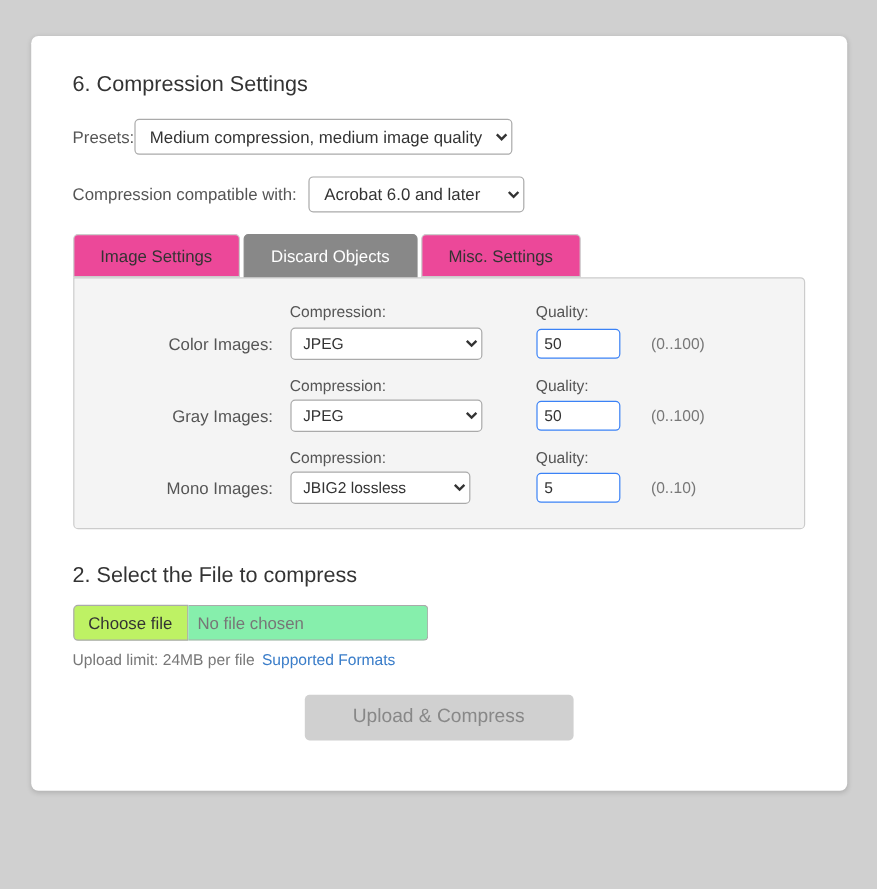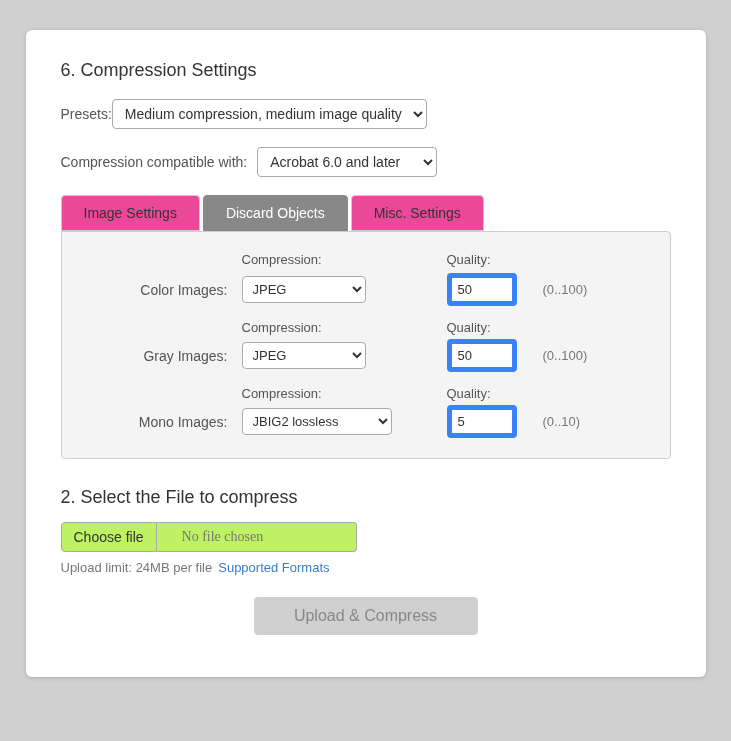--- a/index.html
+++ b/index.html
@@ -103,27 +103,27 @@
       font-size: 13px;
       padding-left: 6px;
     }
     select.comp-select {
       padding: 4px 6px;
       border: 1px solid #aaa;
       border-radius: 4px;
       background: #fff;
       font-size: 13px;
       color: #333;
-      width: 124px;
+      width: 160px;
       cursor: pointer;
     }
     input.quality-input {
       width: 70px;
       padding: 4px 6px;
-      border: 5px solid #3b82f6;
+      border: 1px solid #3b82f6;
       border-radius: 4px;
       font-size: 13px;
       color: #333;
       background: #fff;
     }
     .comp-col-header {
       color: #555;
       font-size: 13px;
     }
     .quality-col-header {
@@ -147,29 +147,28 @@
       padding: 6px 12px;
       border: 1px solid #aaa;
       background: #bef264;
       border-radius: 4px 0 0 4px;
       cursor: pointer;
       font-size: 14px;
       color: #333;
       white-space: nowrap;
     }
     .file-name-display {
-      padding: 6px 25px;
+      padding: 6px 8px;
       border: 1px solid #aaa;
       border-left: none;
-      background: #bef264;
+      background: #86efac;
       border-radius: 0 4px 4px 0;
       font-size: 14px;
       color: #777;
       min-width: 200px;
-      font-family: Liberation Serif, serif;
     }
     .upload-limit-row {
       display: flex;
       align-items: center;
       gap: 6px;
       margin-bottom: 22px;
       font-size: 13px;
       color: #777;
     }
     .supported-formats-link {

